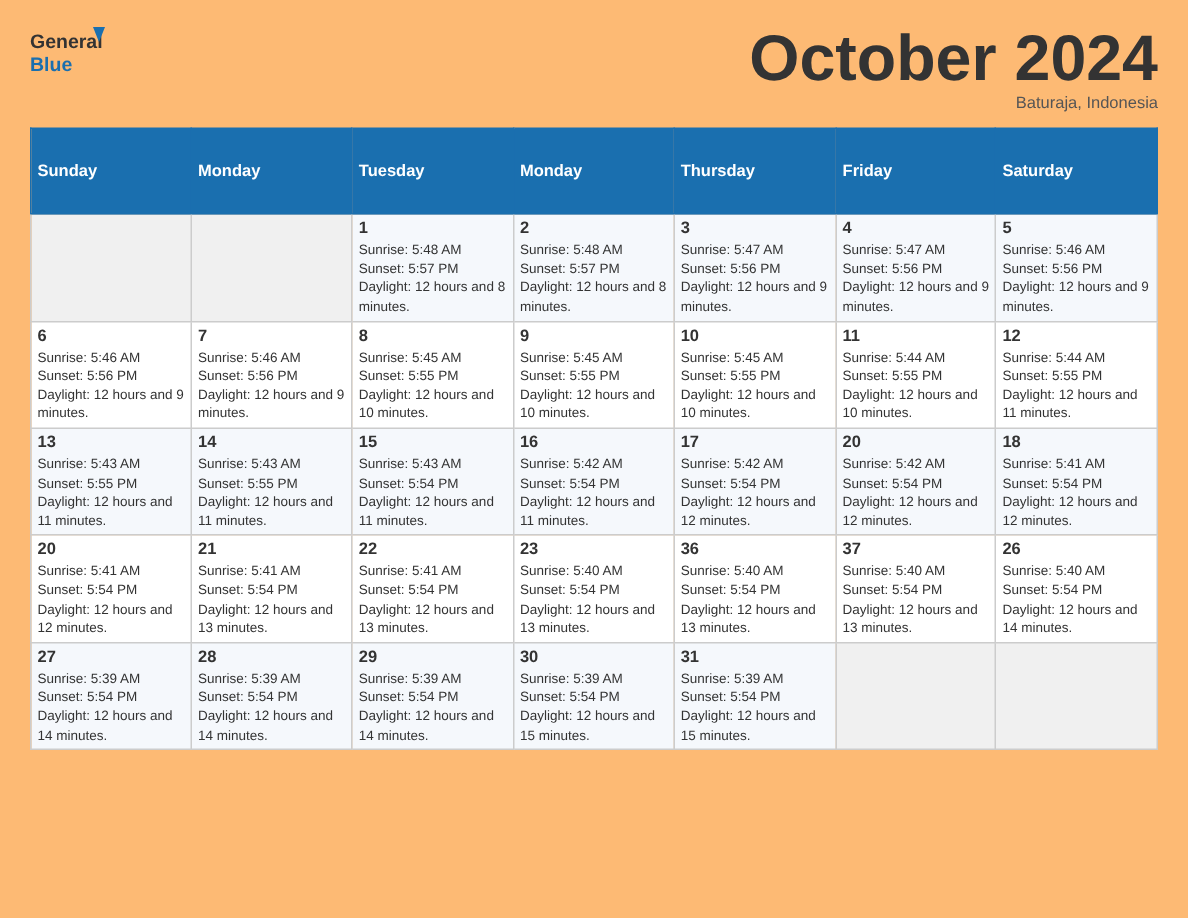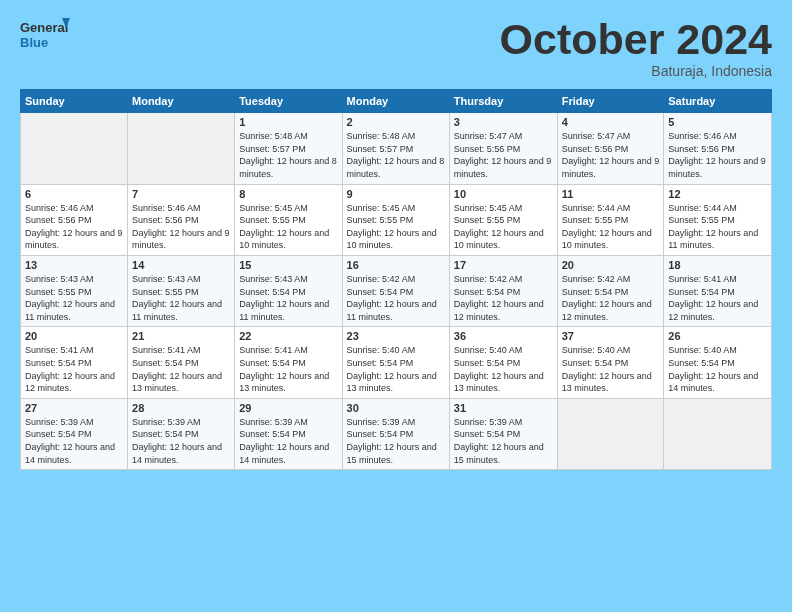--- a/index.html
+++ b/index.html
@@ -7,21 +7,21 @@
       font-family: Arial, sans-serif;
       background: #fff;
       width: 792px;
       height: 612px;
       overflow: hidden;
     }
     .page {
       width: 792px;
       height: 612px;
       padding: 16px 20px 10px 20px;
-      background: #7dd3fc;
+      background: #fdba74;
     }
     .header {
       display: flex;
       justify-content: space-between;
       align-items: flex-start;
       margin-bottom: 10px;
     }
     .logo {
       display: flex;
       align-items: center;
@@ -30,33 +30,33 @@
     .title-block {
       text-align: right;
     }
     .month-title {
       font-size: 43px;
       font-weight: bold;
       color: #333;
       line-height: 1.1;
     }
     .location {
-      font-size: 14px;
+      font-size: 11px;
       color: #555;
       text-align: right;
     }
     .calendar {
       width: 100%;
       border-collapse: collapse;
       font-size: 9.5px;
     }
     .calendar thead tr th {
       background: #1a6faf;
       color: #fff;
-      padding: 5px 4px;
+      padding: 22px 4px;
       text-align: left;
       font-size: 11px;
       font-weight: bold;
       border: 1px solid #1a6faf;
     }
     .calendar tbody tr td {
       border: 1px solid #ccc;
       vertical-align: top;
       padding: 3px 4px;
       width: 113px;

